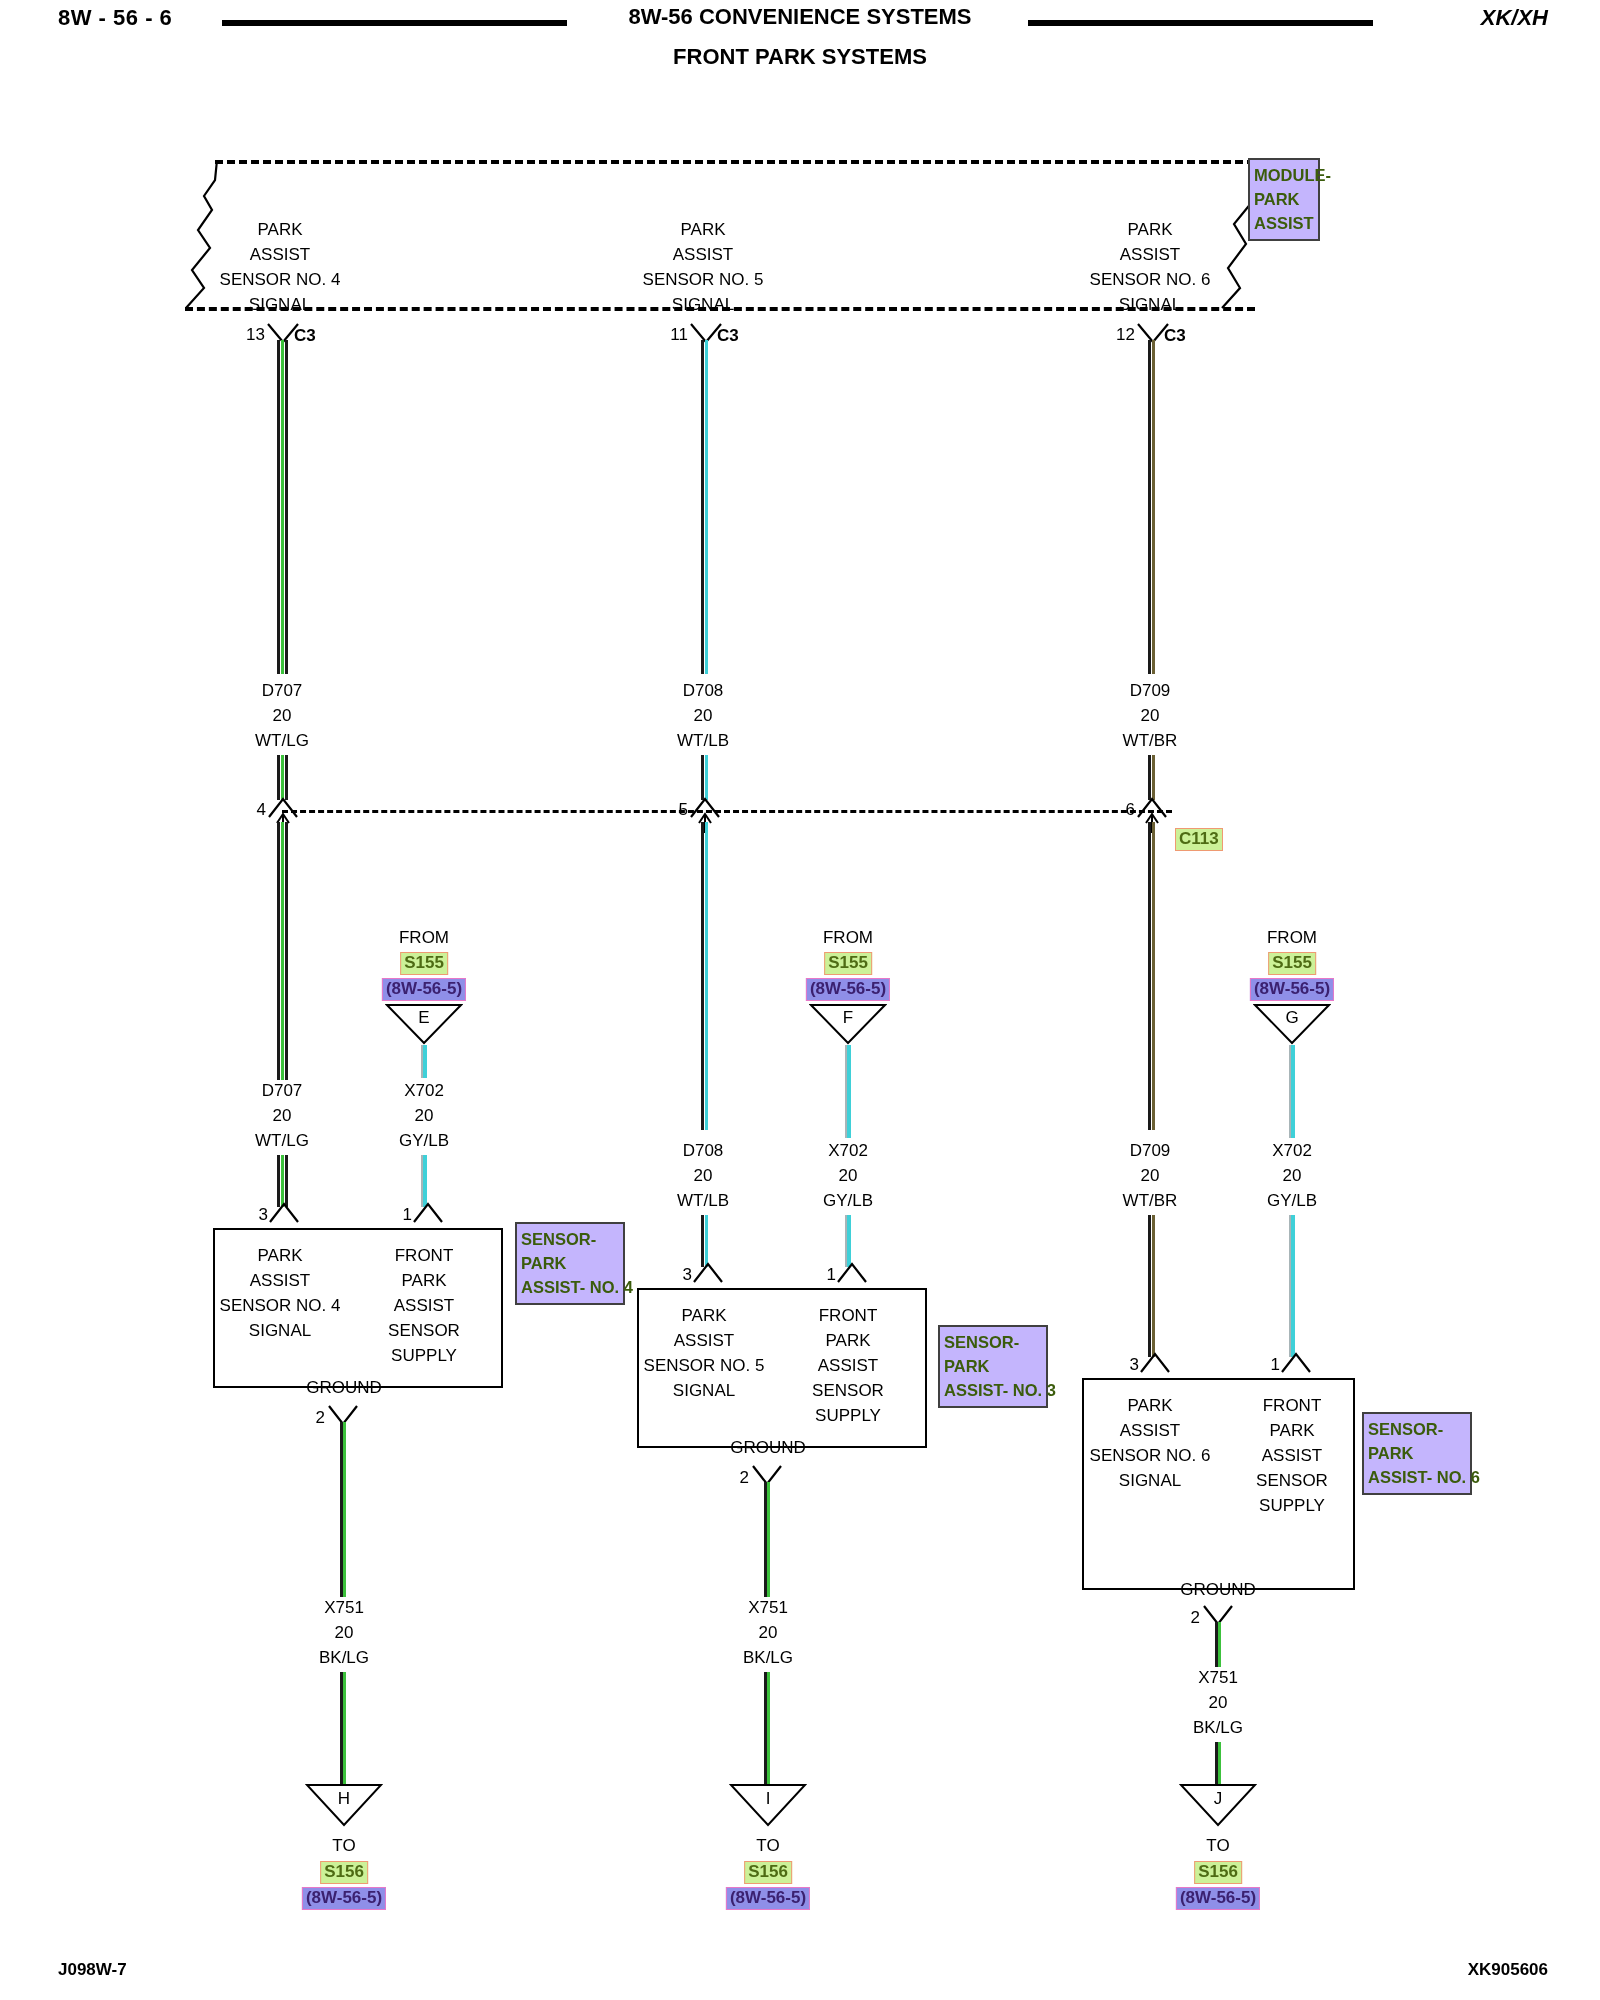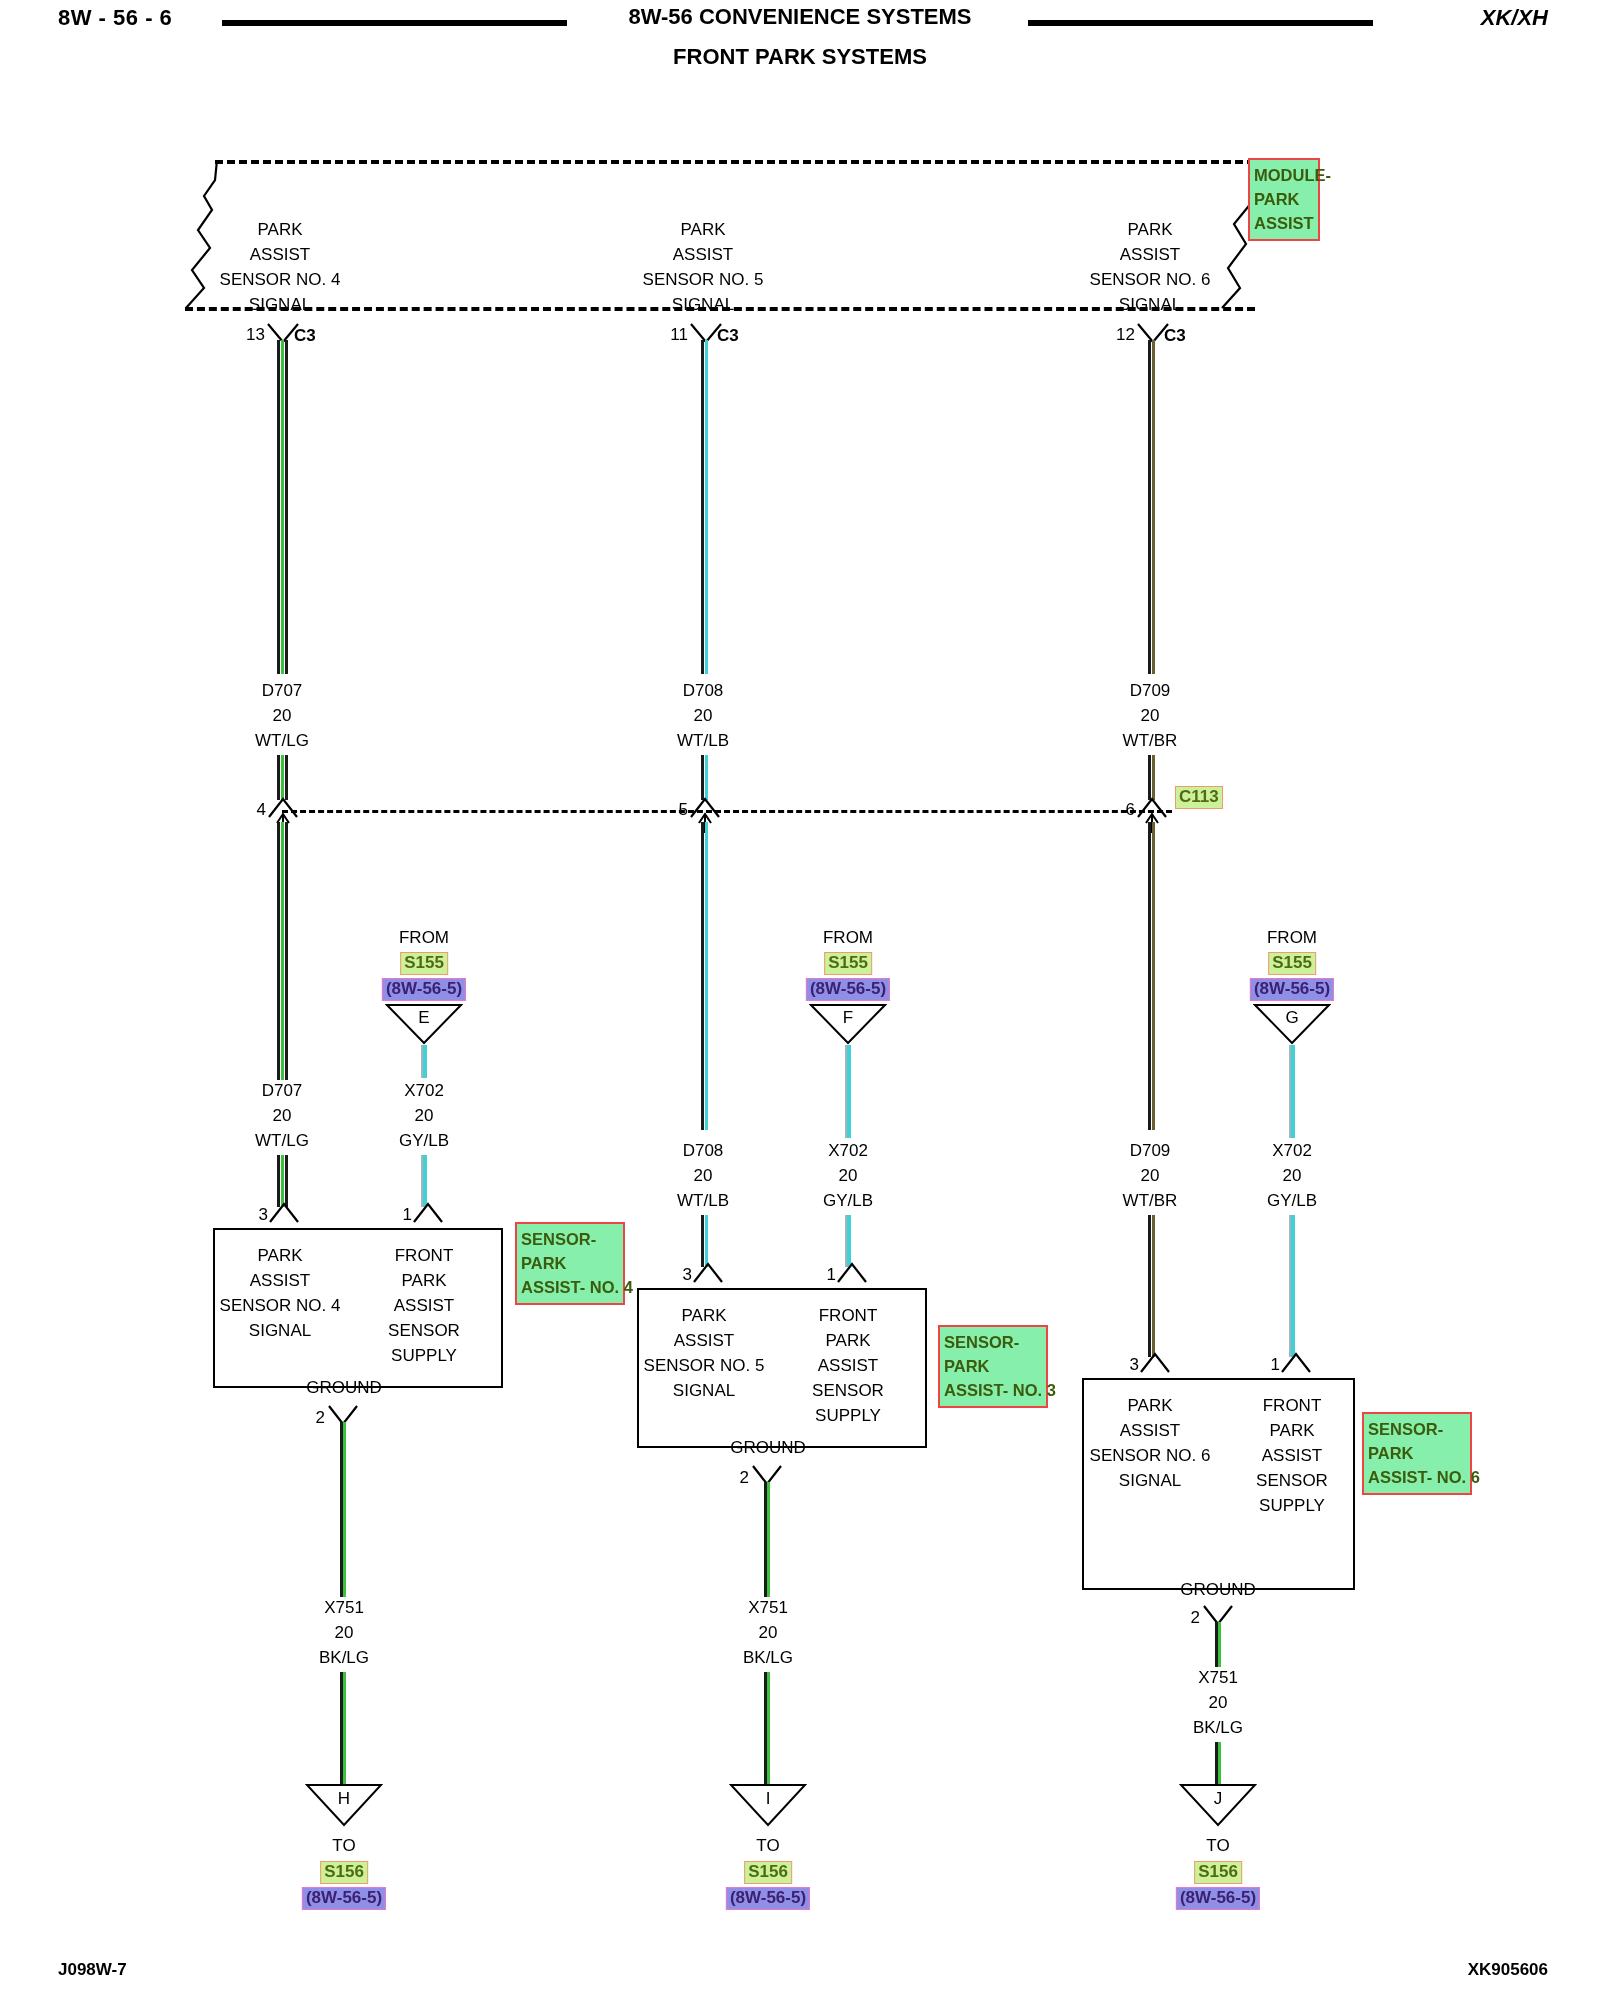--- a/index.html
+++ b/index.html
@@ -78,22 +78,22 @@
   
   .sensor-box {
     position: absolute;
     border: 2.5px solid #000;
     background: #fff;
   }
 
   
   .callout {
     position: absolute;
-    background: #86efac;
-    border: 2px solid #ef4444;
+    background: #c4b5fd;
+    border: 2px solid #404040;
     color: #3b5c0c;
     font-size: 16.5px;
     font-weight: bold;
     line-height: 24px;
     padding: 3px 4px 4px 4px;
     white-space: nowrap;
   }
   .chip-green {
     position: absolute;
     background: #ccf198;
@@ -253,21 +253,21 @@
     <path d="M3,22 L17,4 L31,22" fill="none" stroke="#000" stroke-width="2.2"></path>
     <path d="M17,38 L17,20 M11,28 L17,19 L23,28" fill="none" stroke="#000" stroke-width="2"></path>
   </svg>
 
 <div class="pin" style="left:1135px; top:800px;">6</div>
 <svg class="vup" style="left:1152px; top:795px;" width="34" height="38" viewBox="0 0 34 38">
     <path d="M3,22 L17,4 L31,22" fill="none" stroke="#000" stroke-width="2.2"></path>
     <path d="M17,38 L17,20 M11,28 L17,19 L23,28" fill="none" stroke="#000" stroke-width="2"></path>
   </svg>
 
-<div class="chip-green noctr" style="left:1175px; top:786px;">C113</div>
+<div class="chip-green noctr" style="left:1175px; top:828px;">C113</div>
 
 <div class="wire" style="left:277px; top:822px; width:10px; height:258px;">
   <span class="w-blk" style="left:0; width:2.5px; height:258px;"></span>
   <span class="w-lg" style="left:4px; width:3px;  height:258px;"></span>
   <span class="w-blk" style="left:8px; width:2.5px; height:258px;"></span>
 </div>
 <div class="dtext ctr" style="left:282px; top:1078px;">D707</div>
 <div class="dtext ctr" style="left:282px; top:1103px;">20</div>
 <div class="dtext ctr" style="left:282px; top:1128px;">WT/LG</div>
 <div class="wire" style="left:277px; top:1155px; width:10px; height:52px;">

